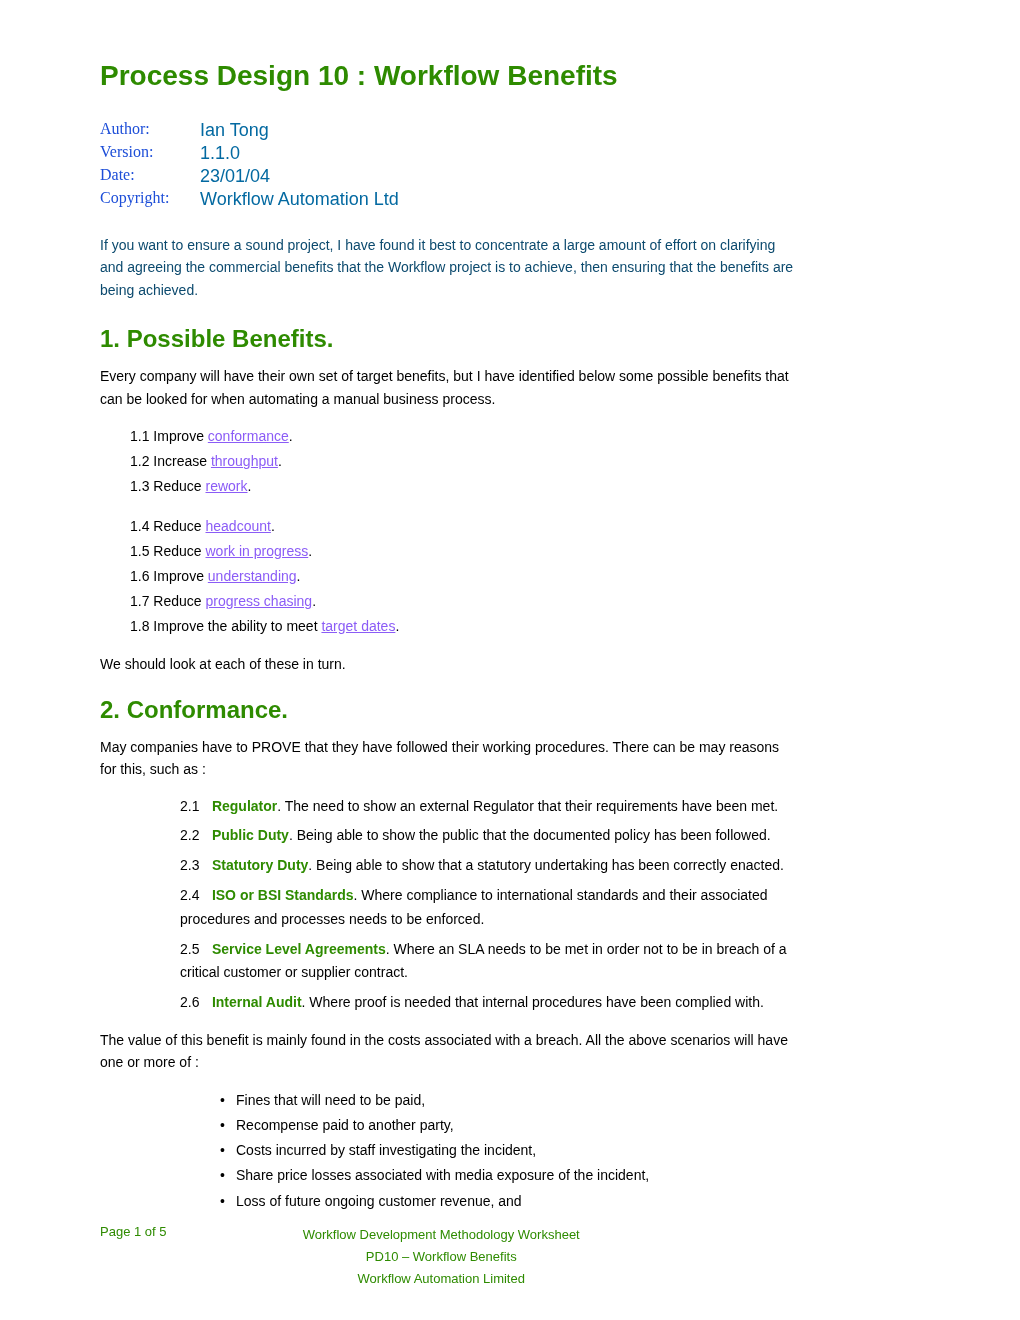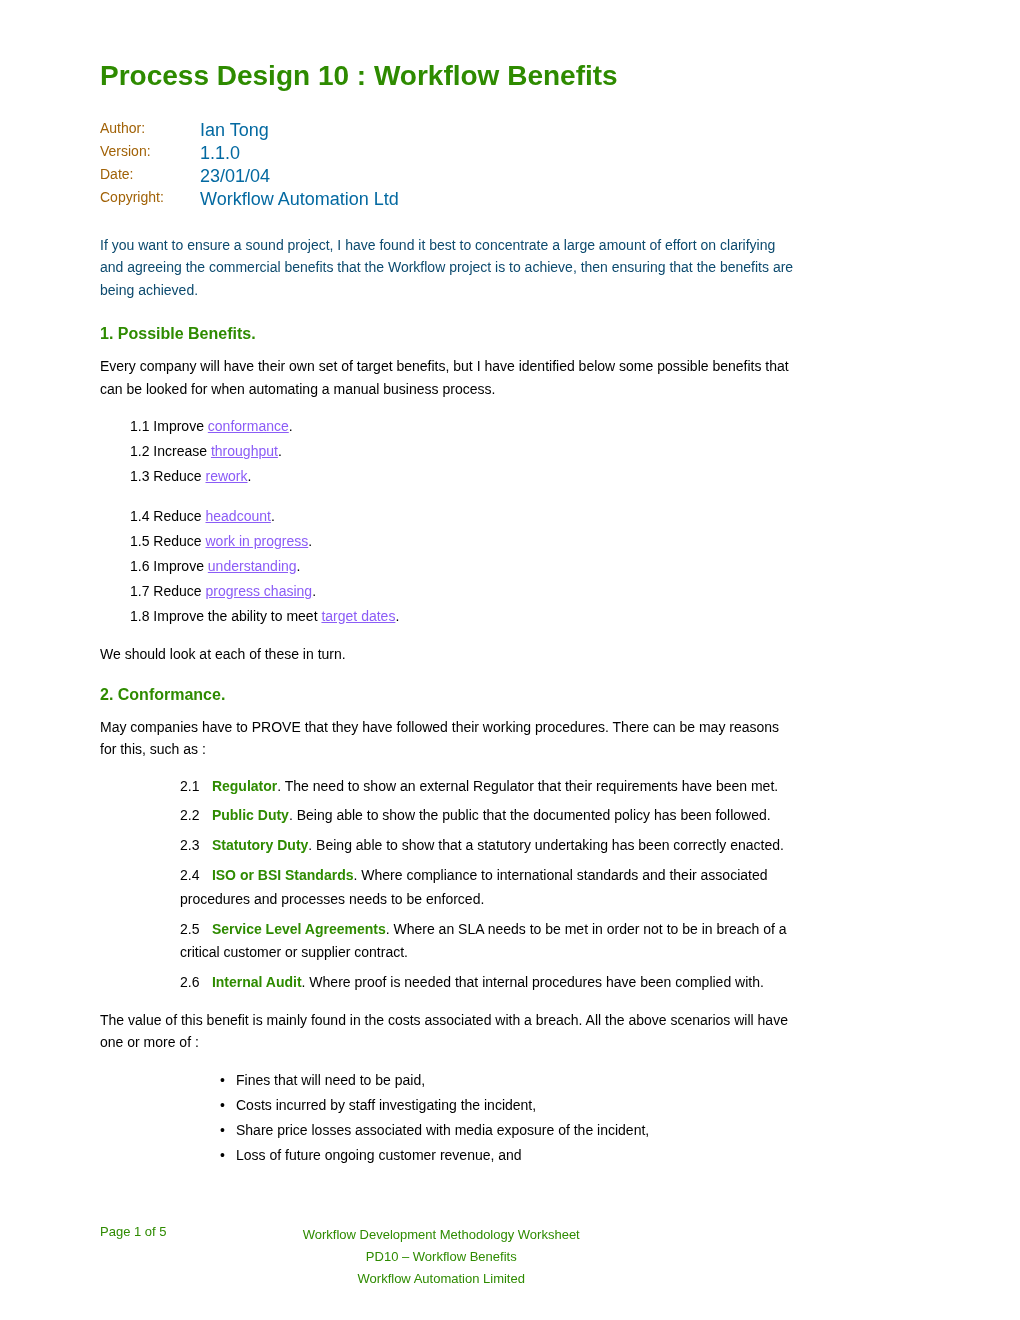--- a/index.html
+++ b/index.html
@@ -37,38 +37,39 @@
       margin-bottom: 24px;
     }
 
     .meta-row {
       display: flex;
       margin-bottom: 2px;
     }
 
     .meta-label {
       width: 100px;
-      color: #a16207;
-      font-size: 14px;
+      color: #1d4ed8;
+      font-size: 16px;
+      font-family: Liberation Serif, serif;
     }
 
     .meta-value {
       color: #0369a1;
       font-size: 18px;
     }
 
     .intro-text {
       font-size: 14px;
       line-height: 1.6;
       margin-bottom: 24px;
       color: #0c4a6e;
     }
 
     .section-heading {
-      font-size: 16px;
+      font-size: 24px;
       font-weight: bold;
       color: #2e8b00;
       margin-bottom: 12px;
     }
 
     .section-text {
       font-size: 14px;
       line-height: 1.6;
       margin-bottom: 14px;
       color: #000;
@@ -227,20 +228,21 @@
       <li>
         <span class="item-number">2.6</span>
         <span class="item-content"><span class="green-bold">Internal Audit</span>. Where proof is needed that internal procedures have been complied with.</span>
       </li>
     </ul>
 
     <p class="section-text">The value of this benefit is mainly found in the costs associated with a breach. All the above scenarios will have one or more of :</p>
 
     <ul class="indented-list">
       <li>Fines that will need to be paid,</li>
+      <li>Recompense paid to another party,</li>
       <li>Costs incurred by staff investigating the incident,</li>
       <li>Share price losses associated with media exposure of the incident,</li>
       <li>Loss of future ongoing customer revenue, and</li>
     </ul>
   </div>
 
   <div style="position:absolute; bottom:30px; left:100px; right:100px; display:flex; align-items:flex-start; justify-content:space-between;">
     <span style="color:#2e8b00; font-size:13px;">Page 1 of 5</span>
     <div style="text-align:center; flex:1; color:#2e8b00; font-size:13px; line-height:1.7;">
       <div>Workflow Development Methodology Worksheet</div>

